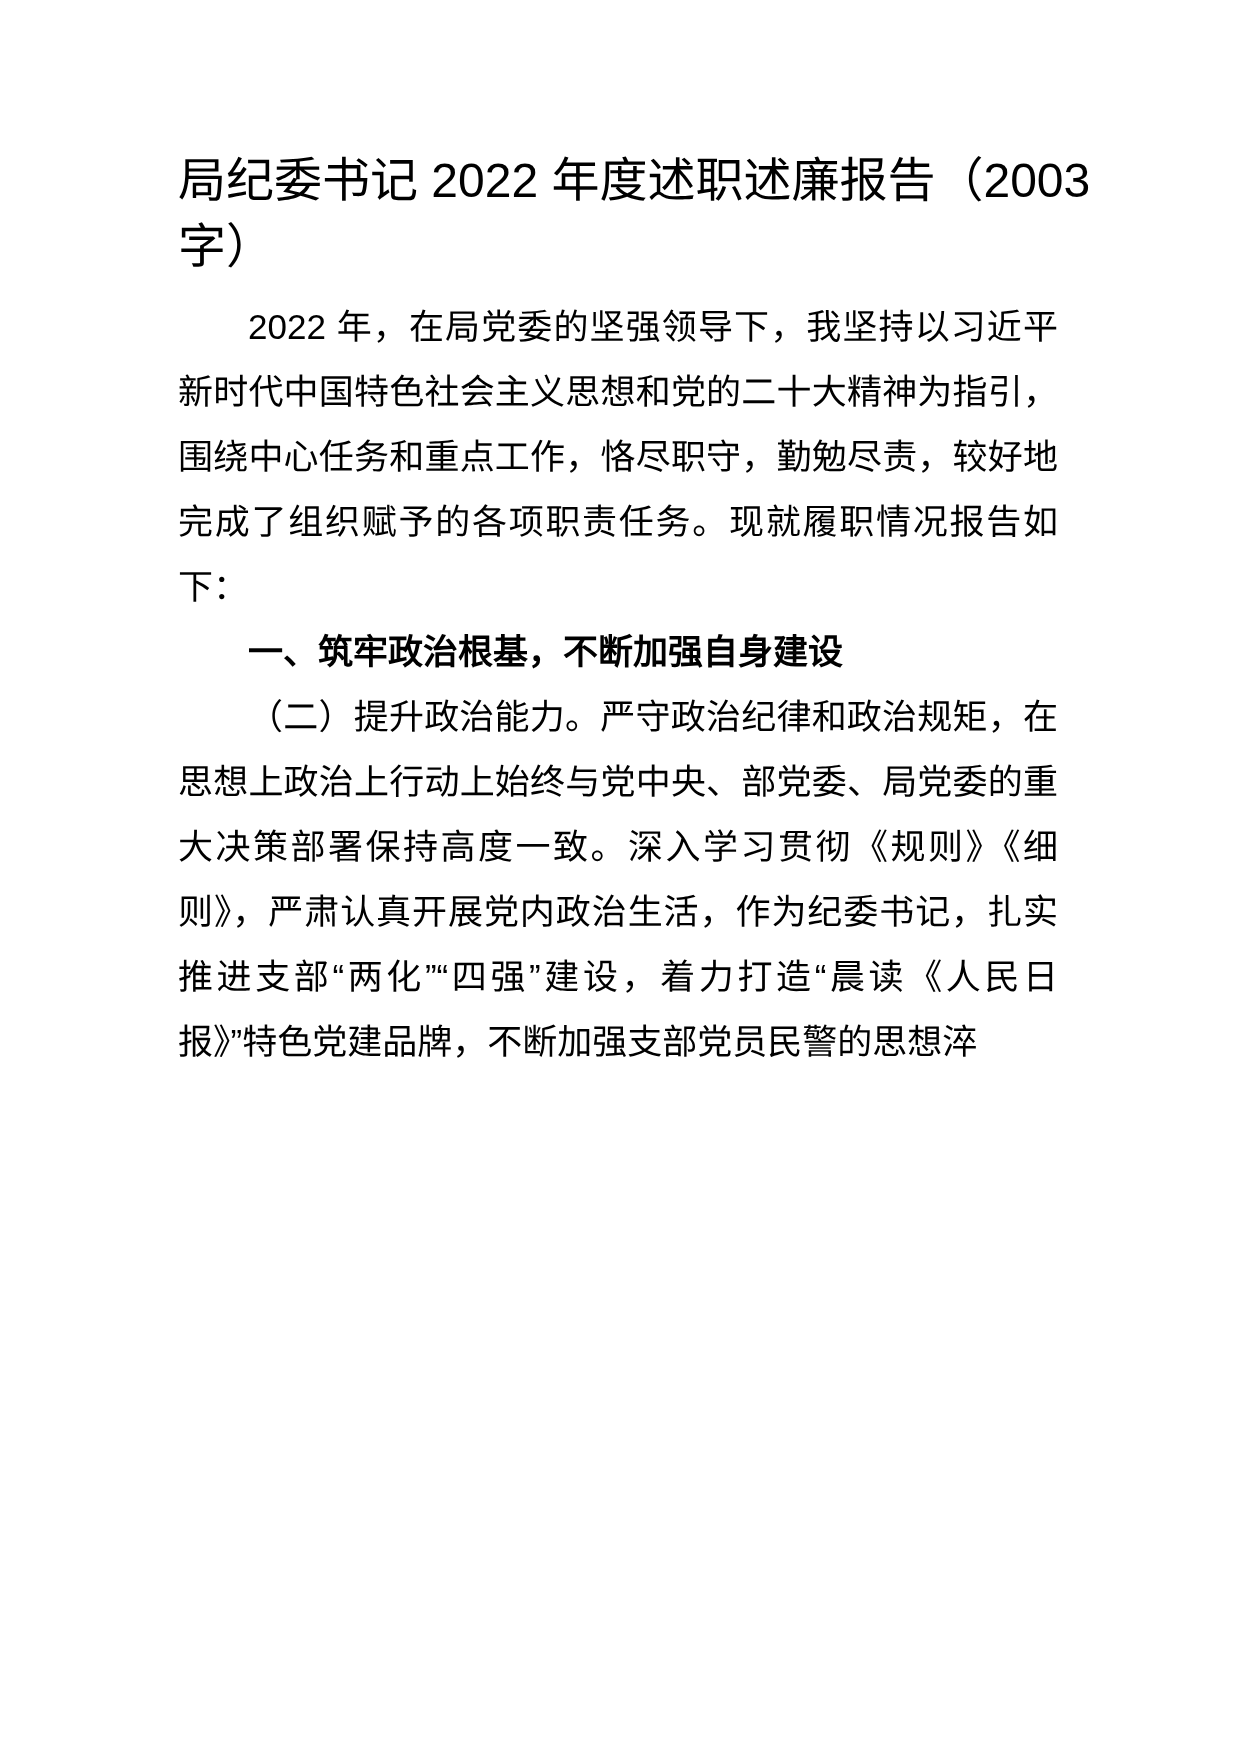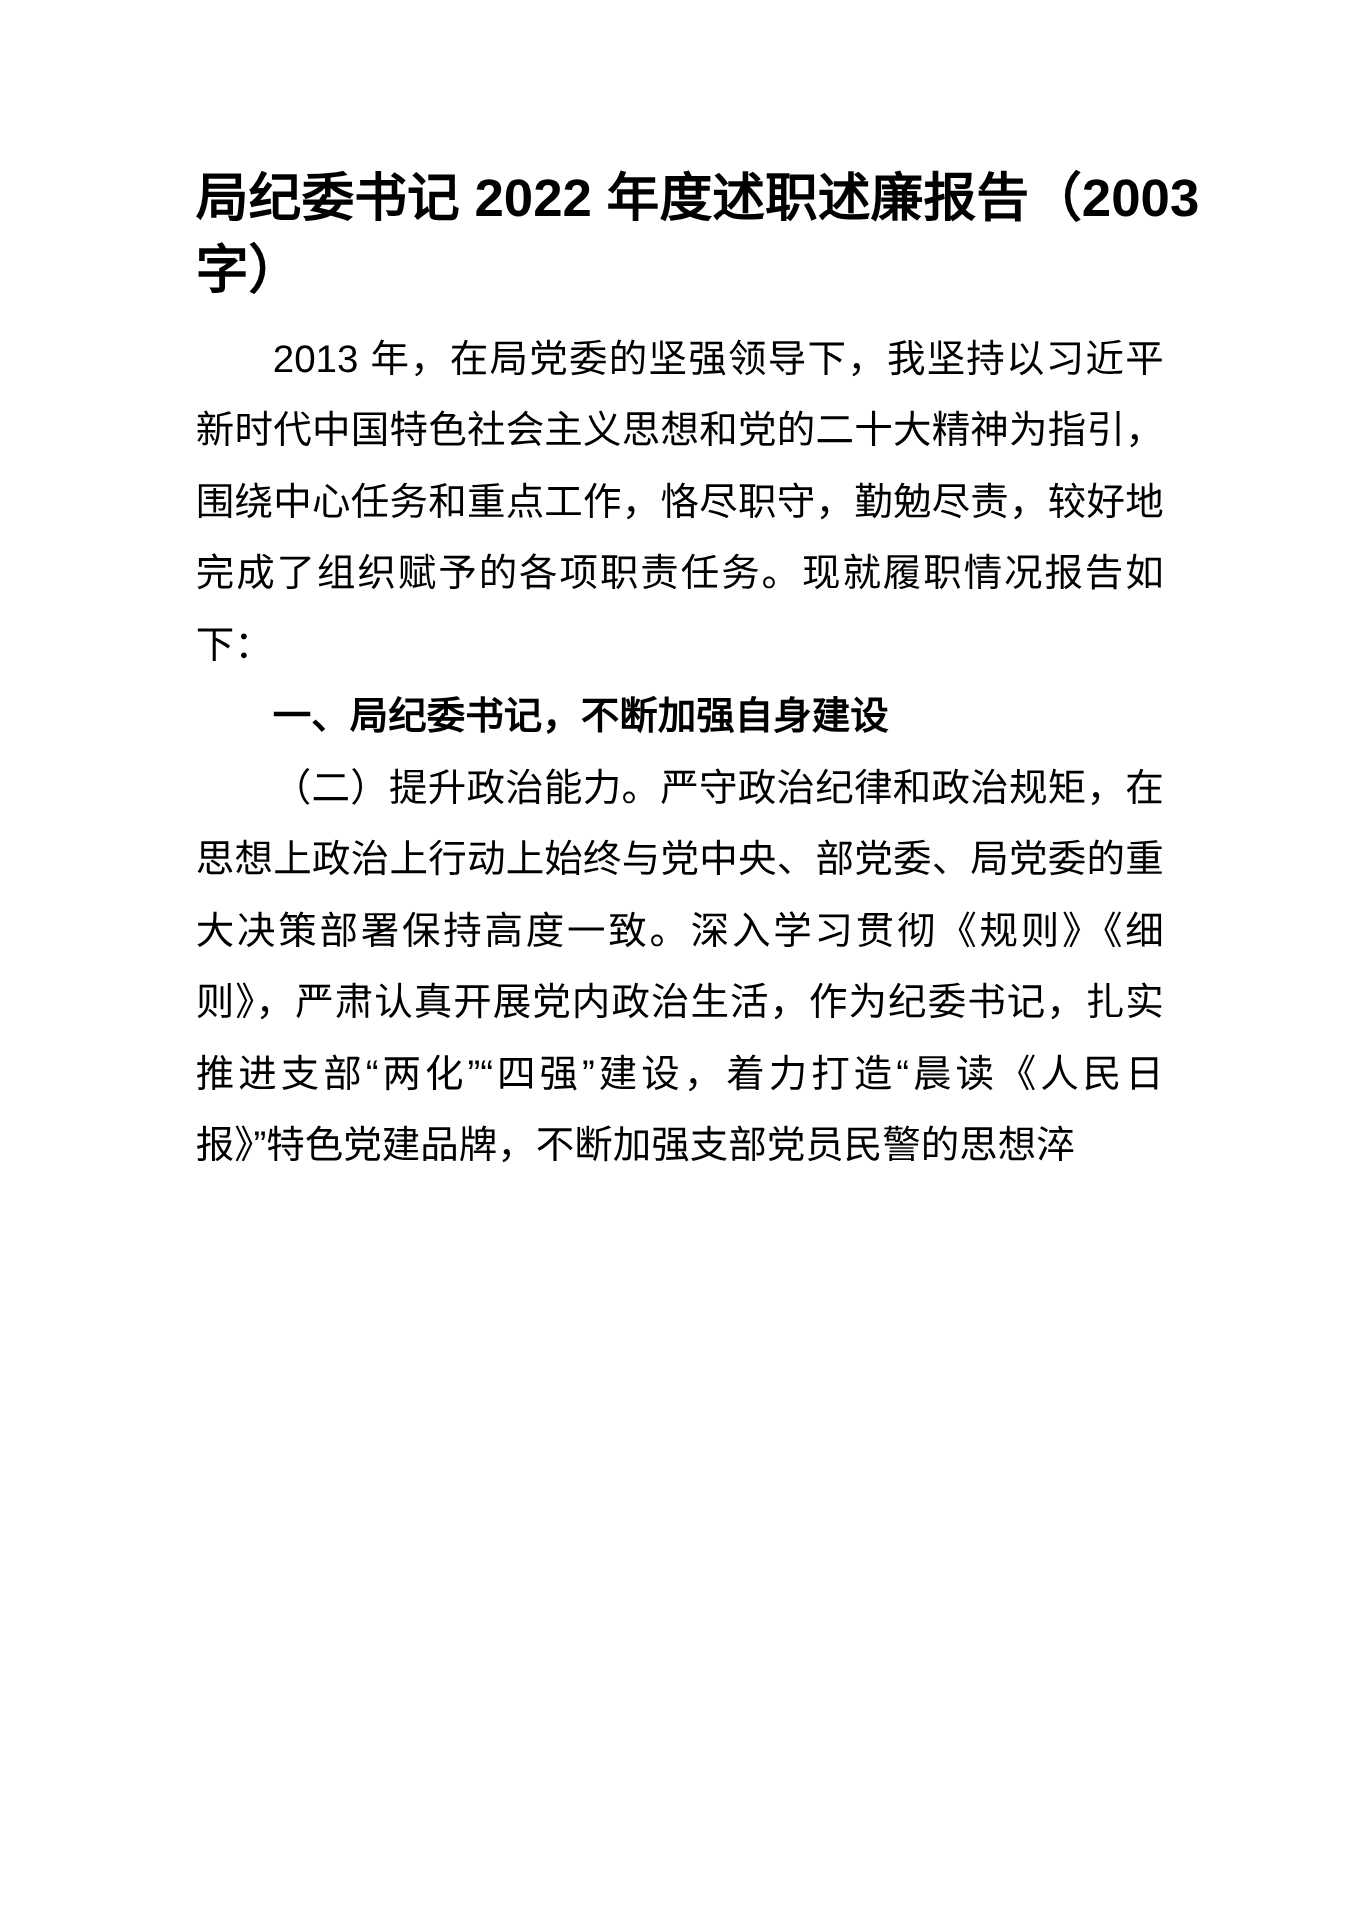--- a/index.html
+++ b/index.html
@@ -15,21 +15,21 @@
     background: #ffffff;
     box-sizing: border-box;
     padding: 148px 182px 0 178px;
     overflow: hidden;
     color: #000000;
     font-family: "Liberation Sans", "DejaVu Sans", sans-serif;
     line-break: strict;
   }
   .doc-title {
     font-size: 48px;
-    font-weight: 700;
+    font-weight: 400;
     line-height: 66px;
     margin: 0 -90px 14px 0;
     padding: 0;
     text-align: left;
   }
   .doc-title .title-line {
     display: block;
     white-space: nowrap;
   }
   .doc-body {
@@ -52,17 +52,17 @@
 </style>
 </head>
 <body>
 
 <div class="page">
   <h1 class="doc-title">
     <span class="title-line">局纪委书记 2022 年度述职述廉报告（2003</span>
     <span class="title-line">字）</span>
   </h1>
   <div class="doc-body" id="doc-body">
-      <p class="para body">2013 年，在局党委的坚强领导下，我坚持以习近平新时代中国特色社会主义思想和党的二十大精神为指引，围绕中心任务和重点工作，恪尽职守，勤勉尽责，较好地完成了组织赋予的各项职责任务。现就履职情况报告如下：</p>
-      <p class="para heading">一、局纪委书记，不断加强自身建设</p>
+      <p class="para body">2022 年，在局党委的坚强领导下，我坚持以习近平新时代中国特色社会主义思想和党的二十大精神为指引，围绕中心任务和重点工作，恪尽职守，勤勉尽责，较好地完成了组织赋予的各项职责任务。现就履职情况报告如下：</p>
+      <p class="para heading">一、筑牢政治根基，不断加强自身建设</p>
       <p class="para body">（二）提升政治能力。严守政治纪律和政治规矩，在思想上政治上行动上始终与党中央、部党委、局党委的重大决策部署保持高度一致。深入学习贯彻《规则》《细则》，严肃认真开展党内政治生活，作为纪委书记，扎实推进支部“两化”“四强”建设，着力打造“晨读《人民日报》”特色党建品牌，不断加强支部党员民警的思想淬</p>
     </div>
 </div>
 
 </body></html>

